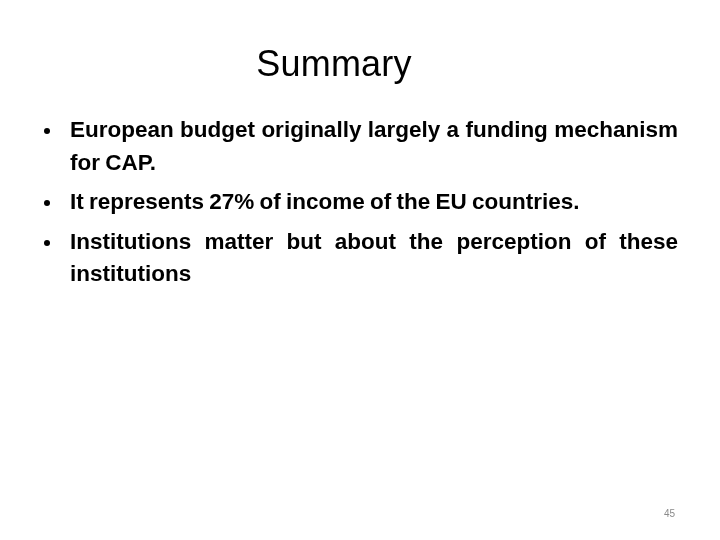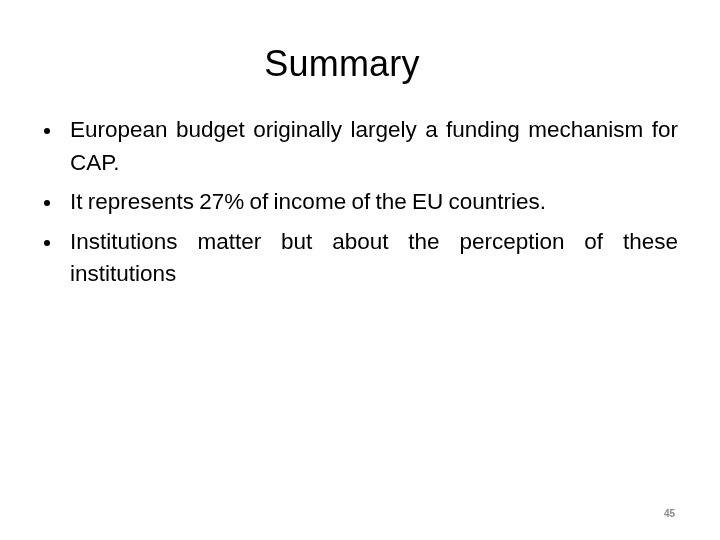--- a/index.html
+++ b/index.html
@@ -6,55 +6,55 @@
     body {
       width: 720px; height: 540px;
       background: #ffffff;
       position: relative;
       overflow: hidden;
       font-family: "Liberation Sans", sans-serif;
       color: #000000;
     }
     .slide-title {
       position: absolute;
-      left: 8px; top: 40px; width: 668px;
+      left: 0; top: 40px; width: 668px;
       text-align: center;
       font-size: 36px;
       line-height: 48px;
       letter-spacing: 0.2px;
     }
     .bullet-list {
       position: absolute;
       left: 42px; top: 114px;
       width: 636px;
       margin: 0; padding: 0;
       list-style: none;
     }
     .bullet-item {
       position: relative;
       padding-left: 28px;
       font-size: 22.5px;
       line-height: 32.5px;
       text-align: justify;
       margin-bottom: 7px;
+      font-weight: bold;
     }
     .bullet-dot {
       position: absolute;
       left: 2px; top: 14px;
       width: 6px; height: 6px;
       border-radius: 50%;
       background: #000000;
     }
     .bullet-text { display: inline; word-spacing: -1px; }
     .page-number {
       position: absolute;
       right: 45px; top: 508px;
       font-size: 10px;
       color: #8a8a8a;
-      font-weight: bold;
     }
   </style>
 </head>
 <body>
 
 <div>
   <div class="slide-title">Summary</div>
 
   <ul class="bullet-list">
     <li class="bullet-item">

